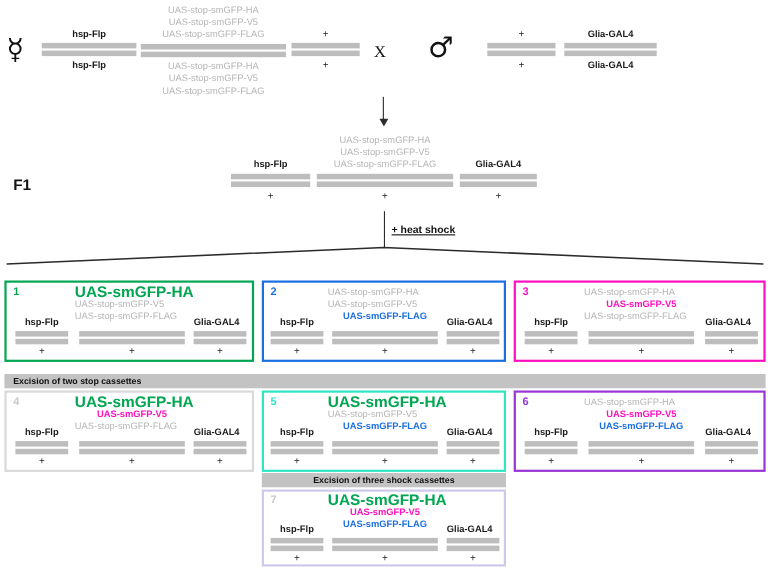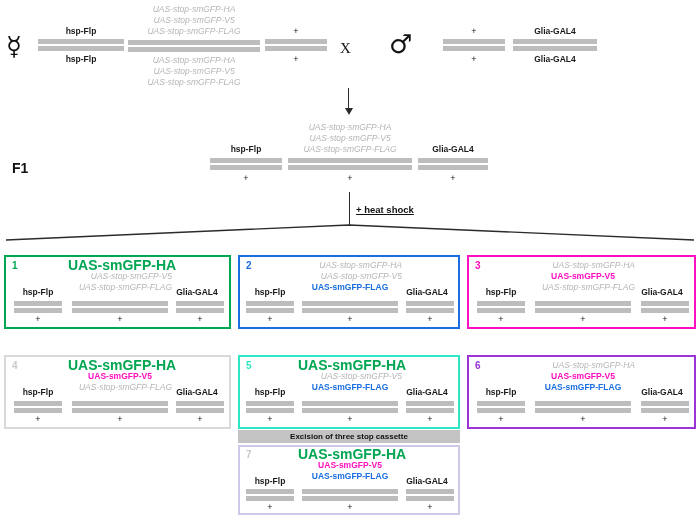--- a/index.html
+++ b/index.html
@@ -6,21 +6,21 @@
   html, body {
     width: 700px; height: 518px;
     background: #ffffff;
     font-family: "Liberation Sans", sans-serif;
     overflow: hidden;
   }
   #stage { position: relative; width: 700px; height: 518px; }
 
   
   .lbl        { font-size: 8.5px; font-weight: bold; color: #1a1a1a; white-space: nowrap; text-align: center; line-height: 11px; }
-  .lbl-off    { font-size: 8.5px; color: #b5b5b5; white-space: nowrap; text-align: right; line-height: 11px; font-weight: normal; font-style: italic; }
+  .lbl-off    { font-size: 8.5px; color: #b5b5b5; white-space: nowrap; text-align: left; line-height: 11px; font-weight: normal; }
   .lbl-green  { font-size: 14px; font-weight: bold; color: #00a651; white-space: nowrap; text-align: center; line-height: 11px; }
   .lbl-blue   { font-size: 8.5px; font-weight: bold; color: #1a6fe0; white-space: nowrap; text-align: center; line-height: 11px; }
   .lbl-magenta{ font-size: 8.5px; font-weight: bold; color: #ff0fbf; white-space: nowrap; text-align: center; line-height: 11px; }
   .plus       { font-size: 9px; color: #1a1a1a; text-align: center; line-height: 10px; }
 
   
   .chrom { display: flex; flex-direction: column; gap: 2.5px; }
   .chrom > i { display: block; height: 4.5px; background: #bdbdbd; border-radius: 0; }
 
   .chrom-group { position: absolute; display: flex; flex-direction: column; align-items: center; }
@@ -226,20 +226,23 @@
       </div>
     <div class="chrom" style="position:absolute; left:172px; top:44px; width:48px;">
         <i></i>
         <i></i>
       </div>
     <div class="plus" style="position:absolute; left:8px; top:57px; width:48px;">+</div>
     <div class="plus" style="position:absolute; left:66px; top:57px; width:96px;">+</div>
     <div class="plus" style="position:absolute; left:172px; top:57px; width:48px;">+</div>
   </div>
 
+  <div class="sec-bar" style="left:4px; top:340px; width:692px;">
+    <span style="padding-left:8px;">Excision of two stop cassettes</span>
+  </div>
 
   <div class="gbox" style="left:4px; top:355px; width:227px; height:74px; border:2px solid #d9d9d9;">
     <div class="gnum" style="left:6px; top:3px; color:#c9c9c9;">4</div>
     <div style="position:absolute; left:62px; top:3px; width:104px;">
       <div class="lbl-green">UAS-smGFP-HA</div>
       <div class="lbl-magenta">UAS-smGFP-V5</div>
       <div class="lbl-off">UAS-stop-smGFP-FLAG</div>
     </div>
     <div class="lbl" style="position:absolute; left:6px; top:30px; width:52px;">hsp-Flp</div>
     <div class="lbl" style="position:absolute; left:162px; top:30px; width:58px;">Glia-GAL4</div>
@@ -306,21 +309,21 @@
     <div class="chrom" style="position:absolute; left:172px; top:44px; width:48px;">
         <i></i>
         <i></i>
       </div>
     <div class="plus" style="position:absolute; left:8px; top:57px; width:48px;">+</div>
     <div class="plus" style="position:absolute; left:66px; top:57px; width:96px;">+</div>
     <div class="plus" style="position:absolute; left:172px; top:57px; width:48px;">+</div>
   </div>
 
   <div class="sec-bar" style="left:238px; top:430px; width:222px; justify-content:center;">
-    <span>Excision of three stop cassette</span>
+    <span>Excision of three shock cassettes</span>
   </div>
 
   <div class="gbox" style="left:238px; top:445px; width:222px; height:70px; border:2px solid #cdc9ea;">
     <div class="gnum" style="left:6px; top:2px; color:#c9c9c9;">7</div>
     <div style="position:absolute; left:58px; top:2px; width:104px;">
       <div class="lbl-green">UAS-smGFP-HA</div>
       <div class="lbl-magenta">UAS-smGFP-V5</div>
       <div class="lbl-blue">UAS-smGFP-FLAG</div>
     </div>
     <div class="lbl" style="position:absolute; left:4px; top:29px; width:52px;">hsp-Flp</div>

